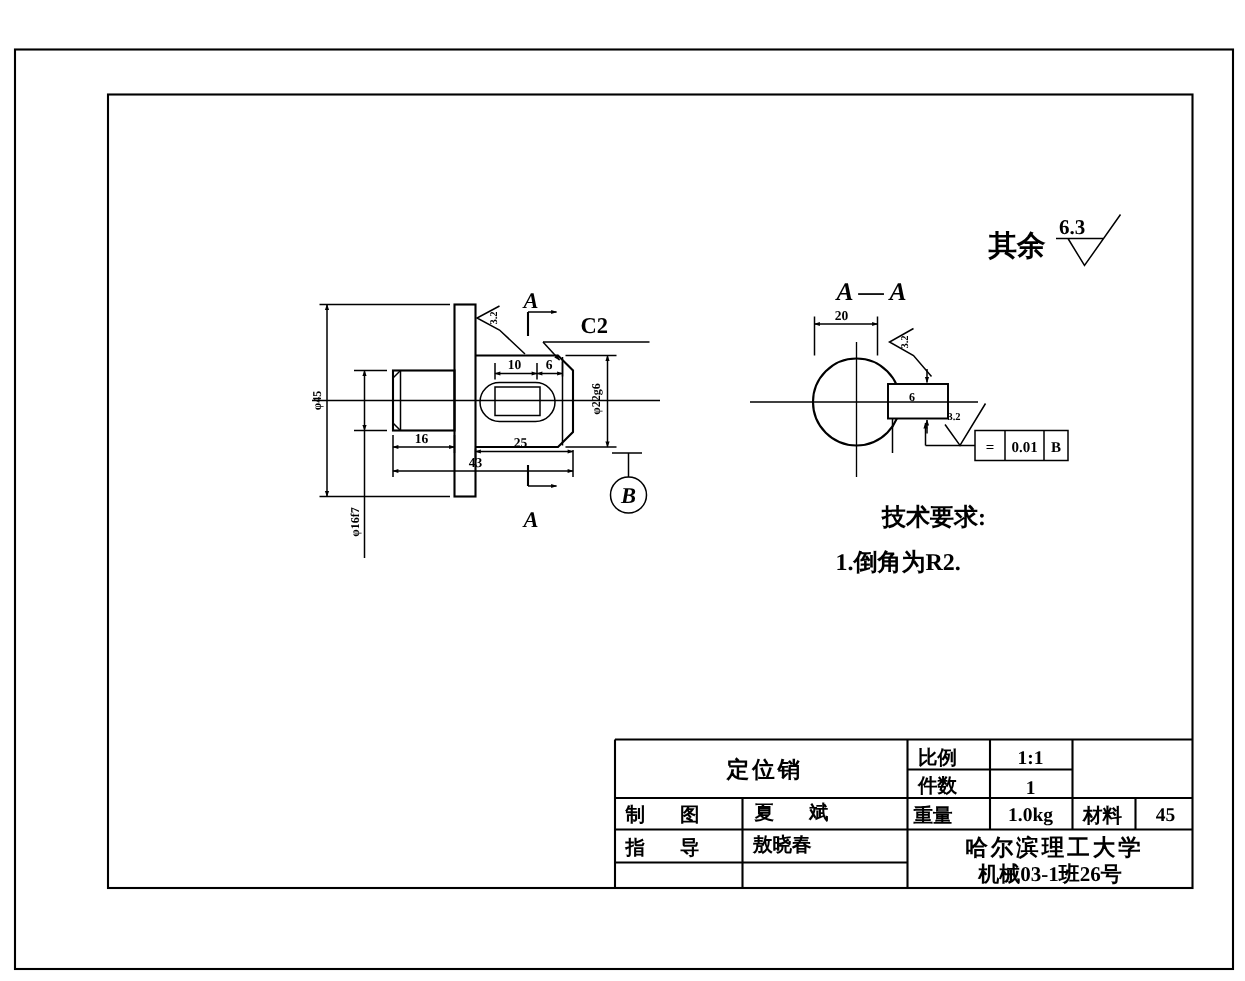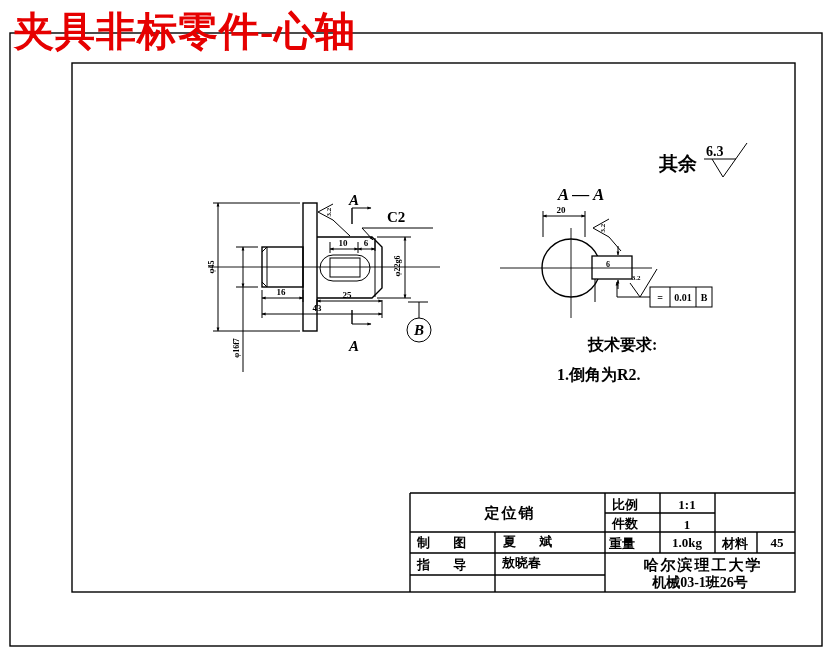--- a/index.html
+++ b/index.html
@@ -27,21 +27,20 @@
   .tb13{font-size:13px;font-weight:bold;}
   .tb15{font-size:15px;font-weight:bold;letter-spacing:2px;}
   .tb14{font-size:14px;font-weight:bold;}
   .sp{letter-spacing:10px;}
 </style>
 </head>
 <body>
 
 <div class="sheet">
 
-  <div class="cad-title">夹具非标零件-心轴</div>
 
   <svg width="830" height="654" viewBox="0 0 830 654">
     <defs>
       <marker id="ar" viewBox="0 0 10 10" refX="9" refY="5" markerWidth="10" markerHeight="4" orient="auto-start-reverse">
           <path d="M0,1.5 L10,5 L0,8.5 Z" fill="#000"></path>
         </marker>
       <pattern id="hatch" patternUnits="userSpaceOnUse" width="7" height="7" patternTransform="rotate(45)">
         <line x1="0" y1="0" x2="0" y2="7" stroke="#000" stroke-width="1"></line>
       </pattern>
     </defs>

